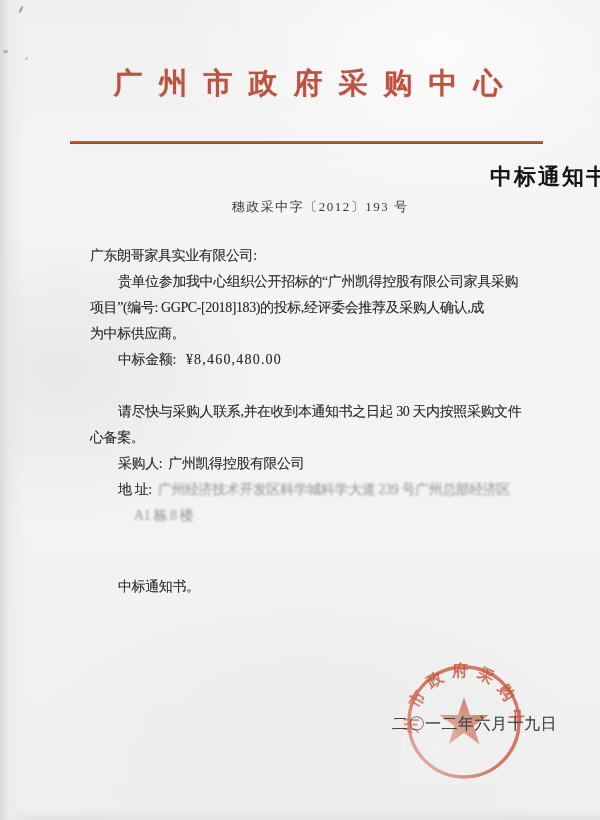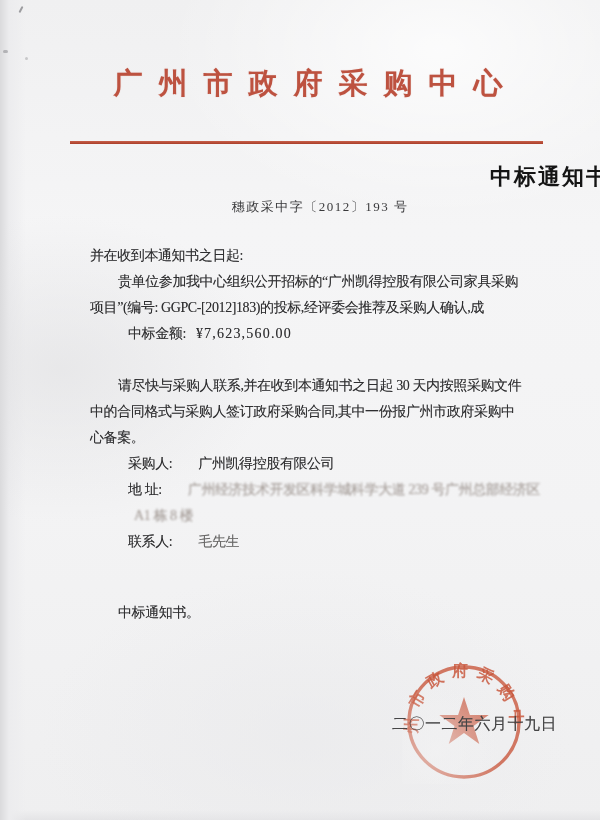--- a/index.html
+++ b/index.html
@@ -53,22 +53,22 @@
   .body-text{
     position:absolute;left:90px;top:243px;width:460px;
     font-size:14px;color:#2e2e30;letter-spacing:-0.4px;
     text-shadow:0 0 .5px rgba(40,40,40,.4);
   }
   .line{height:26px;line-height:26px;white-space:nowrap;}
   .indent{padding-left:28px;}
   .cont{padding-left:44px;}
   .blank{height:26px;}
   .spacer{height:45px;}
-  .label{letter-spacing:-0.4px;margin-left:10px;}
-  .value{margin-left:26px;font-family:Liberation Serif, serif;}
+  .label{letter-spacing:-0.4px;}
+  .value{margin-left:6px;font-family:Liberation Serif, serif;}
   .amount{margin-left:10px;letter-spacing:1.2px;}
   .blurred{filter:blur(1.1px);opacity:.72;color:#8a7d75;}
   .blur-light{filter:blur(.7px);opacity:.82;color:#4b4a49;}
 
   .stamp{position:absolute;left:402px;top:660px;width:124px;height:124px;z-index:2;}
   .stamp svg{display:block;}
   .stamp-fade{
     position:absolute;left:402px;top:660px;width:124px;height:124px;z-index:3;
     background:radial-gradient(circle at 28% 72%, rgba(243,243,244,.55), rgba(243,243,244,0) 52%);
     pointer-events:none;
@@ -89,41 +89,38 @@
   <div class="speck s2"></div>
   <div class="speck s3"></div>
 
   <div class="org-name">广州市政府采购中心</div>
   <div class="red-rule"></div>
 
   <div class="doc-title">中标通知书</div>
   <div class="doc-number">穗政采中字〔2012〕193 号</div>
 
   <div class="body-text">
-    <div class="line">并在收到本通知书之日起:</div>
+    <div class="line">广东朗哥家具实业有限公司:</div>
     <div class="line indent">贵单位参加我中心组织公开招标的“广州凯得控股有限公司家具采购</div>
-    <div class="line">项目”(编号: GGPC-[2012]183)的投标,经评委会推荐及采购人确认,成</div>
+    <div class="line">项目”(编号: GGPC-[2018]183)的投标,经评委会推荐及采购人确认,成</div>
+    <div class="line">为中标供应商。</div>
     <div class="line indent">
-      <span class="label">中标金额:</span><span class="amount">¥7,623,560.00</span>
+      <span class="label">中标金额:</span><span class="amount">¥8,460,480.00</span>
     </div>
     <div class="line blank"></div>
     <div class="line indent">请尽快与采购人联系,并在收到本通知书之日起 30 天内按照采购文件</div>
-    <div class="line">中的合同格式与采购人签订政府采购合同,其中一份报广州市政府采购中</div>
     <div class="line">心备案。</div>
     <div class="line indent">
       <span class="label">采购人:</span><span class="value">广州凯得控股有限公司</span>
     </div>
     <div class="line indent">
       <span class="label">地 址:</span><span class="value blurred">广州经济技术开发区科学城科学大道 239 号广州总部经济区</span>
     </div>
     <div class="line cont">
       <span class="blurred">A1 栋 8 楼</span>
-    </div>
-    <div class="line indent">
-      <span class="label">联系人:</span><span class="value blur-light">毛先生</span>
     </div>
     <div class="spacer"></div>
     <div class="line indent">中标通知书。</div>
   </div>
 
   <div class="stamp">
     <svg width="124" height="124" viewBox="0 0 124 124">
       <circle cx="62" cy="62" r="55" fill="none" stroke="#c8553a" stroke-width="3.4" opacity="0.78"></circle>
       <polygon points="62,37 67.9,54.9 86.7,55 71.5,66.1 77.3,84 62,73 46.7,84 52.5,66.1 37.3,55 56.1,54.9" fill="#c8553a" opacity="0.72"></polygon>
       <defs>

